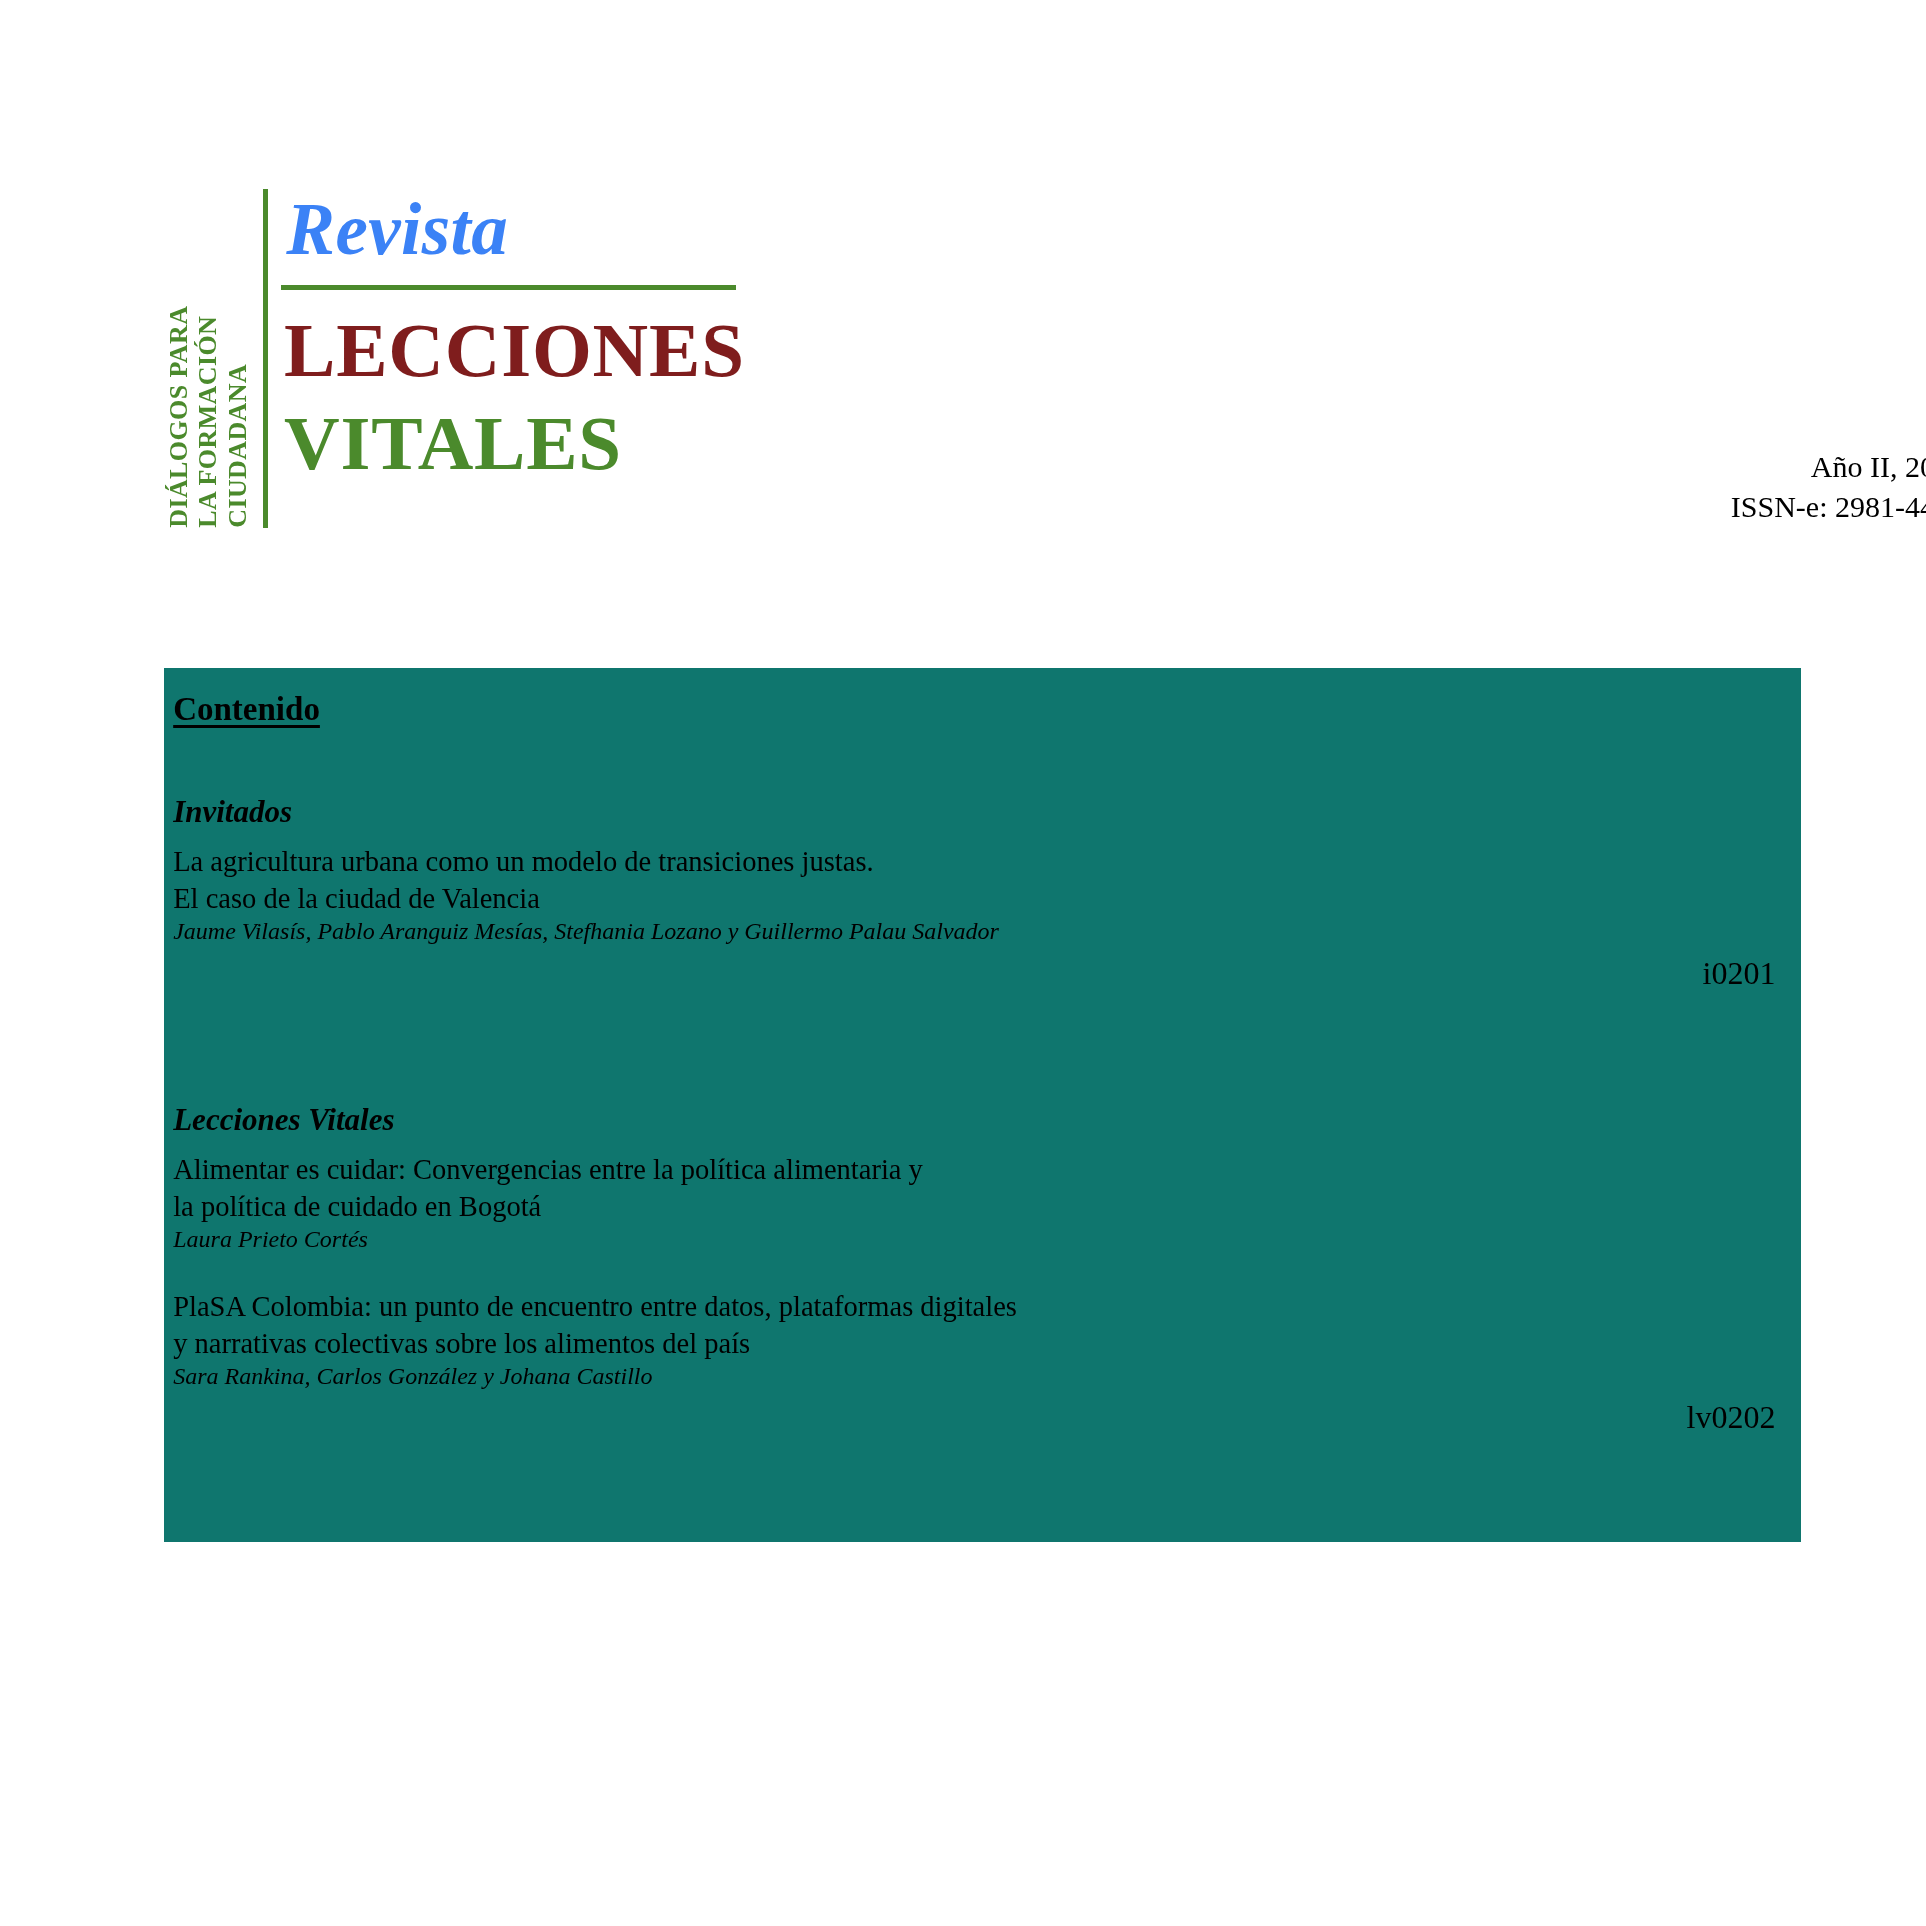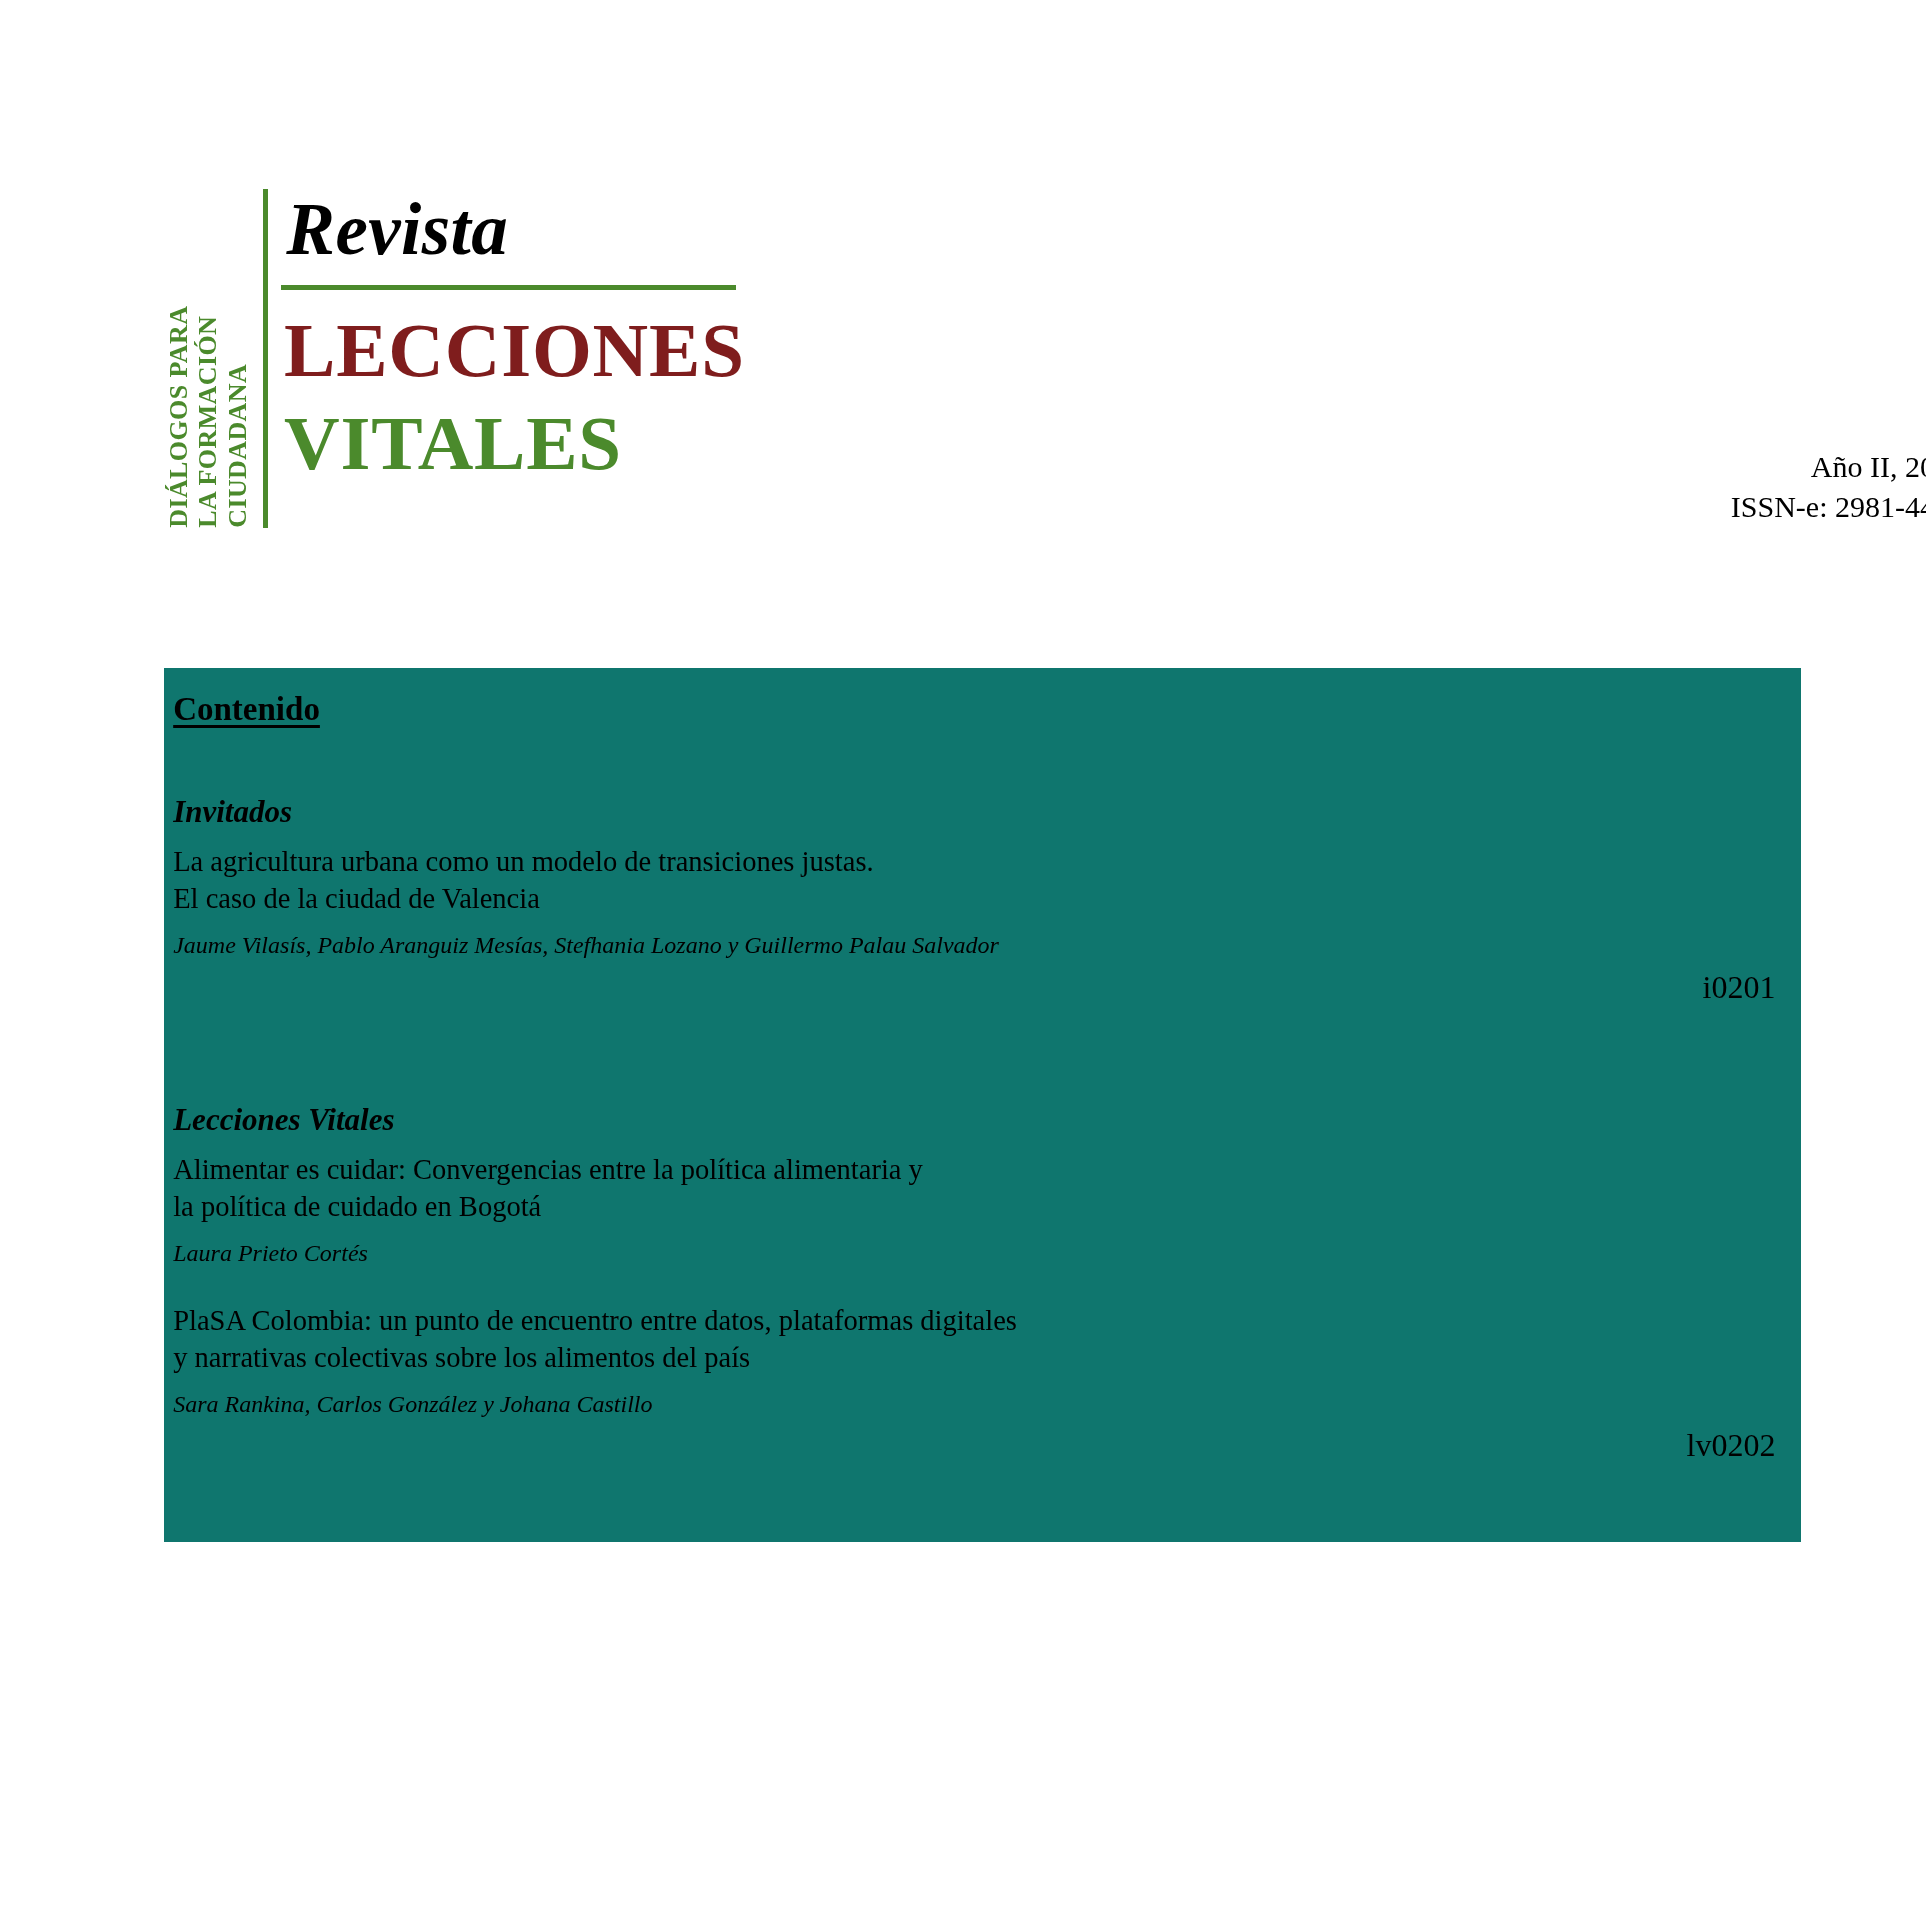--- a/index.html
+++ b/index.html
@@ -67,21 +67,21 @@
   .logo-right {
     position: relative;
     height: 339px;
     width: 616px;
   }
   .logo-revista {
     font-family: "Liberation Serif", "DejaVu Serif", serif;
     font-style: italic;
     font-weight: bold;
     font-size: 73px;
-    color: #000000;
+    color: #3b82f6;
     line-height: 1;
     position: absolute;
     left: 5.4px;
     top: 3.9px;
     letter-spacing: 0.4px;
   }
   .logo-hrule {
     position: absolute;
     left: 0;
     top: 96px;
@@ -157,21 +157,21 @@
   .entry-title {
     font-size: 28.5px;
     line-height: 1.28;
     color: #000;
   }
   .entry-authors {
     font-size: 24px;
     font-style: italic;
     line-height: 1.2;
     color: #000;
-    margin-top: 14px;
+    margin-top: 0;
   }
   .entry-code {
     font-size: 32px;
     text-align: right;
     color: #000;
     margin-top: 8.5px;
     padding-right: 7.7px;
   }
 </style>
 </head>

